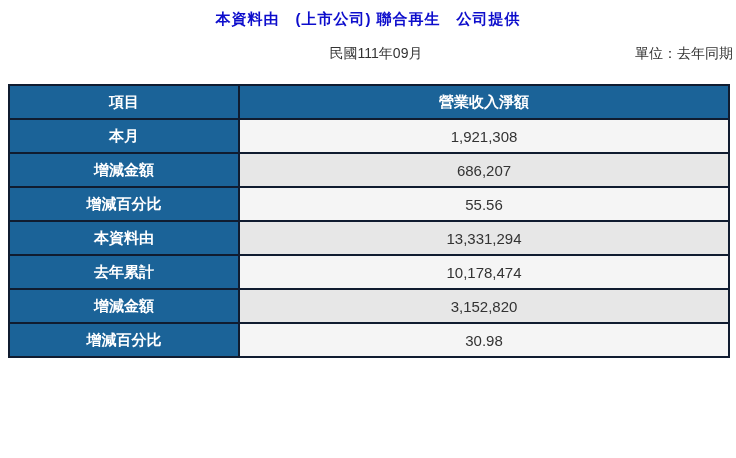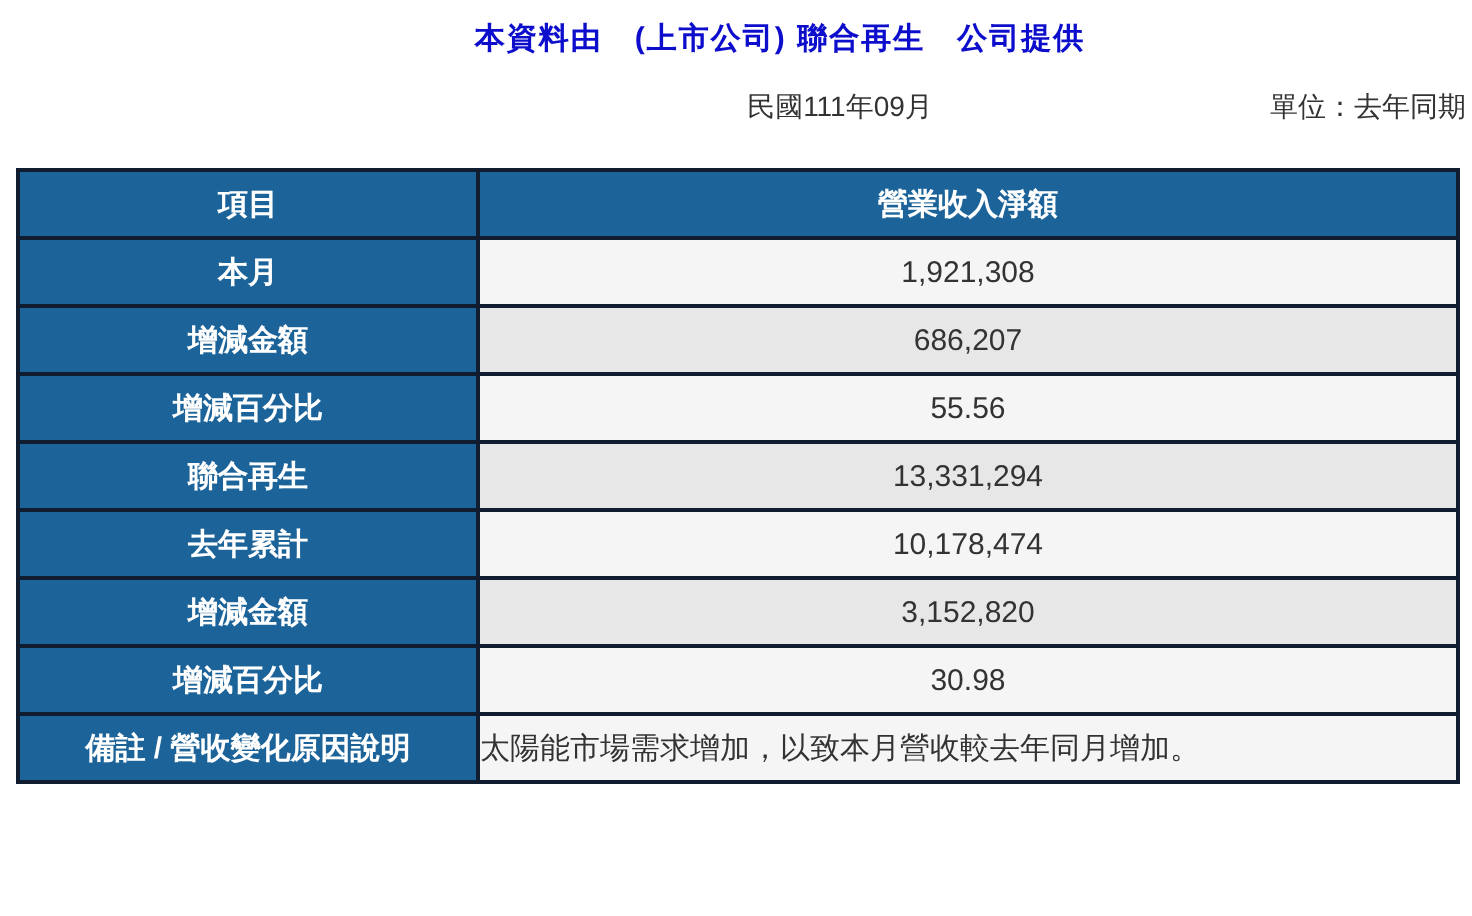--- a/index.html
+++ b/index.html
@@ -3,21 +3,21 @@
 <meta charset="utf-8">
 <style>
   :root {
     --header-blue: #1b6398;
     --border-dark: #101c30;
     --row-light: #f5f5f5;
     --row-dark: #e7e7e7;
     --title-blue: #0d0dcc;
     --text-dark: #333333;
   }
-  * { box-sizing: border-box; margin-left: 44px; }
+  * { box-sizing: border-box; }
   html, body {
     margin: 0;
     padding: 0;
     background: #ffffff;
     width: 736px;
     height: 458px;
     font-family: "Liberation Sans", "DejaVu Sans", sans-serif;
     overflow: hidden;
   }
   .page-title {
@@ -110,33 +110,29 @@
     </tr>
     <tr>
       <th class="blue-cell">增減金額</th>
       <td class="value-cell">686,207</td>
     </tr>
     <tr>
       <th class="blue-cell">增減百分比</th>
       <td class="value-cell">55.56</td>
     </tr>
     <tr>
-      <th class="blue-cell">聯合再生</th>
+      <th class="blue-cell">本資料由</th>
       <td class="value-cell">13,331,294</td>
     </tr>
     <tr>
       <th class="blue-cell">去年累計</th>
       <td class="value-cell">10,178,474</td>
     </tr>
     <tr>
       <th class="blue-cell">增減金額</th>
       <td class="value-cell">3,152,820</td>
     </tr>
     <tr>
       <th class="blue-cell">增減百分比</th>
       <td class="value-cell">30.98</td>
     </tr>
-    <tr>
-      <th class="blue-cell">備註 / 營收變化原因說明</th>
-      <td class="remark-cell">太陽能市場需求增加，以致本月營收較去年同月增加。</td>
-    </tr>
   </tbody>
 </table>
 
 </body></html>

